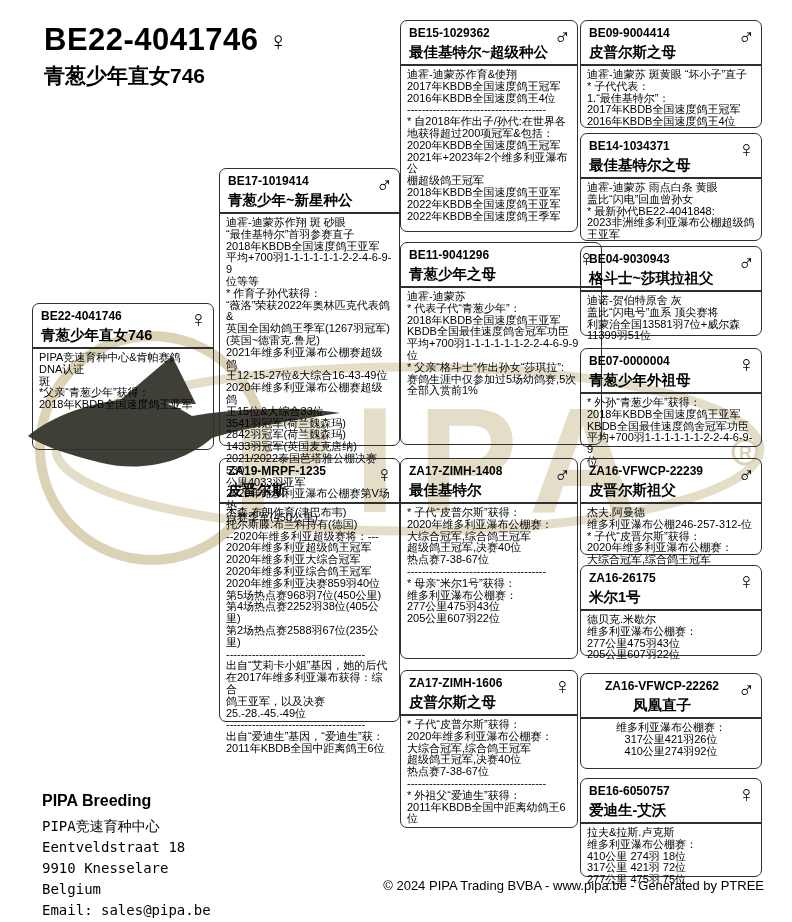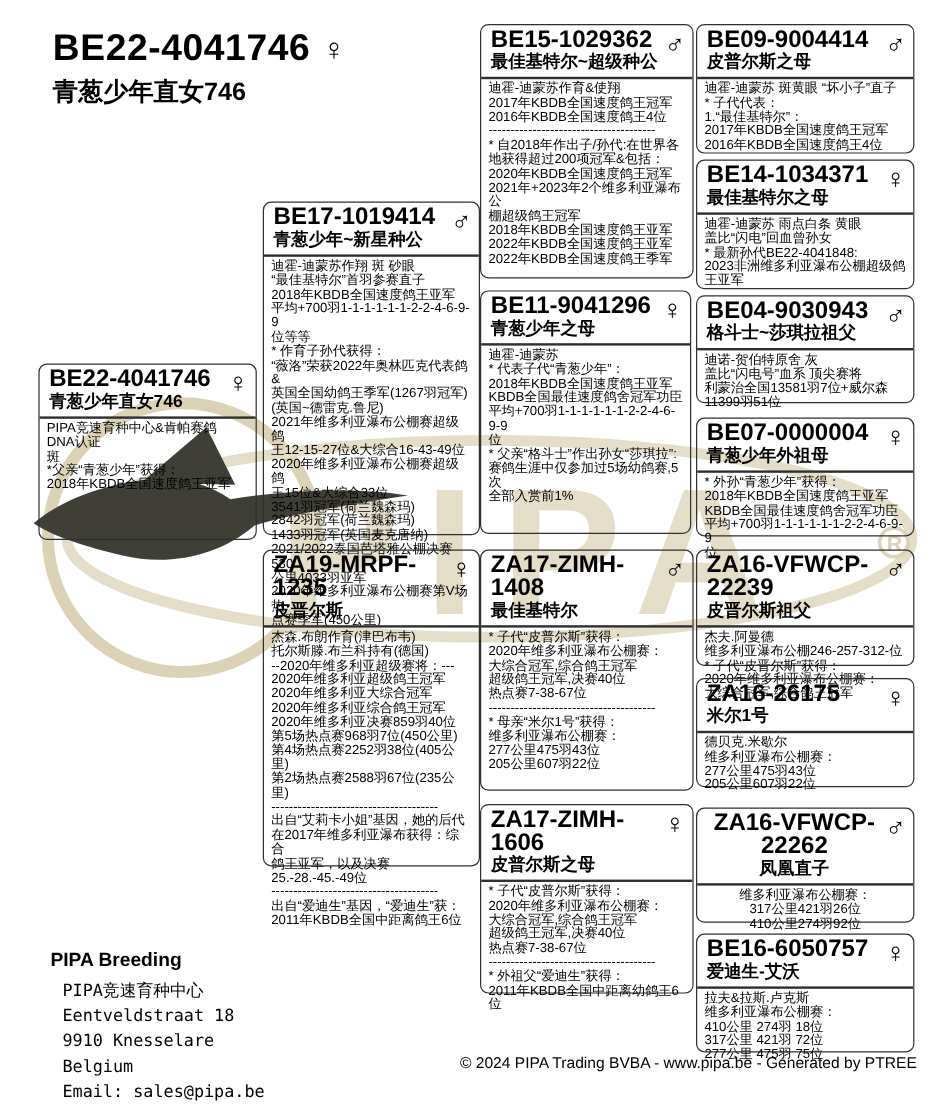--- a/index.html
+++ b/index.html
@@ -16,33 +16,33 @@
   .watermark{position:absolute;left:0;top:0;width:792px;height:922px;pointer-events:none;z-index:0;}
   
   .box{
     position:absolute;border:1.5px solid #2f2f2f;border-radius:7px;
     background:transparent;box-sizing:border-box;z-index:2;
   }
   .box-title{
     position:relative;border-bottom:2px solid #2f2f2f;
     padding:3px 26px 3px 8px;min-height:38px;box-sizing:border-box;
   }
-  .ring{font-size:20px;font-weight:bold;line-height:19px;}
+  .ring{font-size:12px;font-weight:bold;line-height:19px;}
   .bird-name{font-size:14.5px;font-weight:bold;line-height:18px;}
   .sex-sym{
     position:absolute;right:6px;top:2px;font-size:23px;font-weight:bold;line-height:26px;
   }
   .box-body{
     padding:3px 6px 2px 6px;font-size:11px;line-height:11.8px;
     white-space:pre-line;letter-spacing:0;overflow:hidden;
   }
   
   .footer-left{position:absolute;left:42px;top:792px;z-index:2;}
   .footer-company{font-size:16px;font-weight:bold;margin-bottom:6px;}
-  .footer-lines{font-family:"DejaVu Sans Mono","Liberation Mono",monospace;font-size:14px;line-height:21px;white-space:pre-line;margin-left:10px;}
+  .footer-lines{font-family:"DejaVu Sans Mono","Liberation Mono",monospace;font-size:14px;line-height:21px;white-space:pre-line;}
   .footer-copy{
     position:absolute;right:28px;top:878px;font-size:13px;z-index:2;
   }
 </style>
 </head>
 <body>
 
 <svg class="watermark" viewBox="0 0 792 922" xmlns="http://www.w3.org/2000/svg">
   <g>
     <circle cx="152" cy="448" r="112" fill="none" stroke-width="10" stroke="#dcd3b6"></circle>
@@ -142,21 +142,21 @@
 * 自2018年作出子/孙代:在世界各
 地获得超过200项冠军&amp;包括：
 2020年KBDB全国速度鸽王冠军
 2021年+2023年2个维多利亚瀑布公
 棚超级鸽王冠军
 2018年KBDB全国速度鸽王亚军
 2022年KBDB全国速度鸽王亚军
 2022年KBDB全国速度鸽王季军</div>
 </div>
 
-<div class="box" style="left:400px;top:242px;width:176px;height:203px;">
+<div class="box" style="left:400px;top:242px;width:202px;height:203px;">
   <div class="box-title">
     <div class="ring">BE11-9041296</div>
     <div class="bird-name">青葱少年之母</div>
     <div class="sex-sym">♀</div>
   </div>
   <div class="box-body">迪霍-迪蒙苏
 * 代表子代“青葱少年”：
 2018年KBDB全国速度鸽王亚军
 KBDB全国最佳速度鸽舍冠军功臣
 平均+700羽1-1-1-1-1-1-2-2-4-6-9-9

